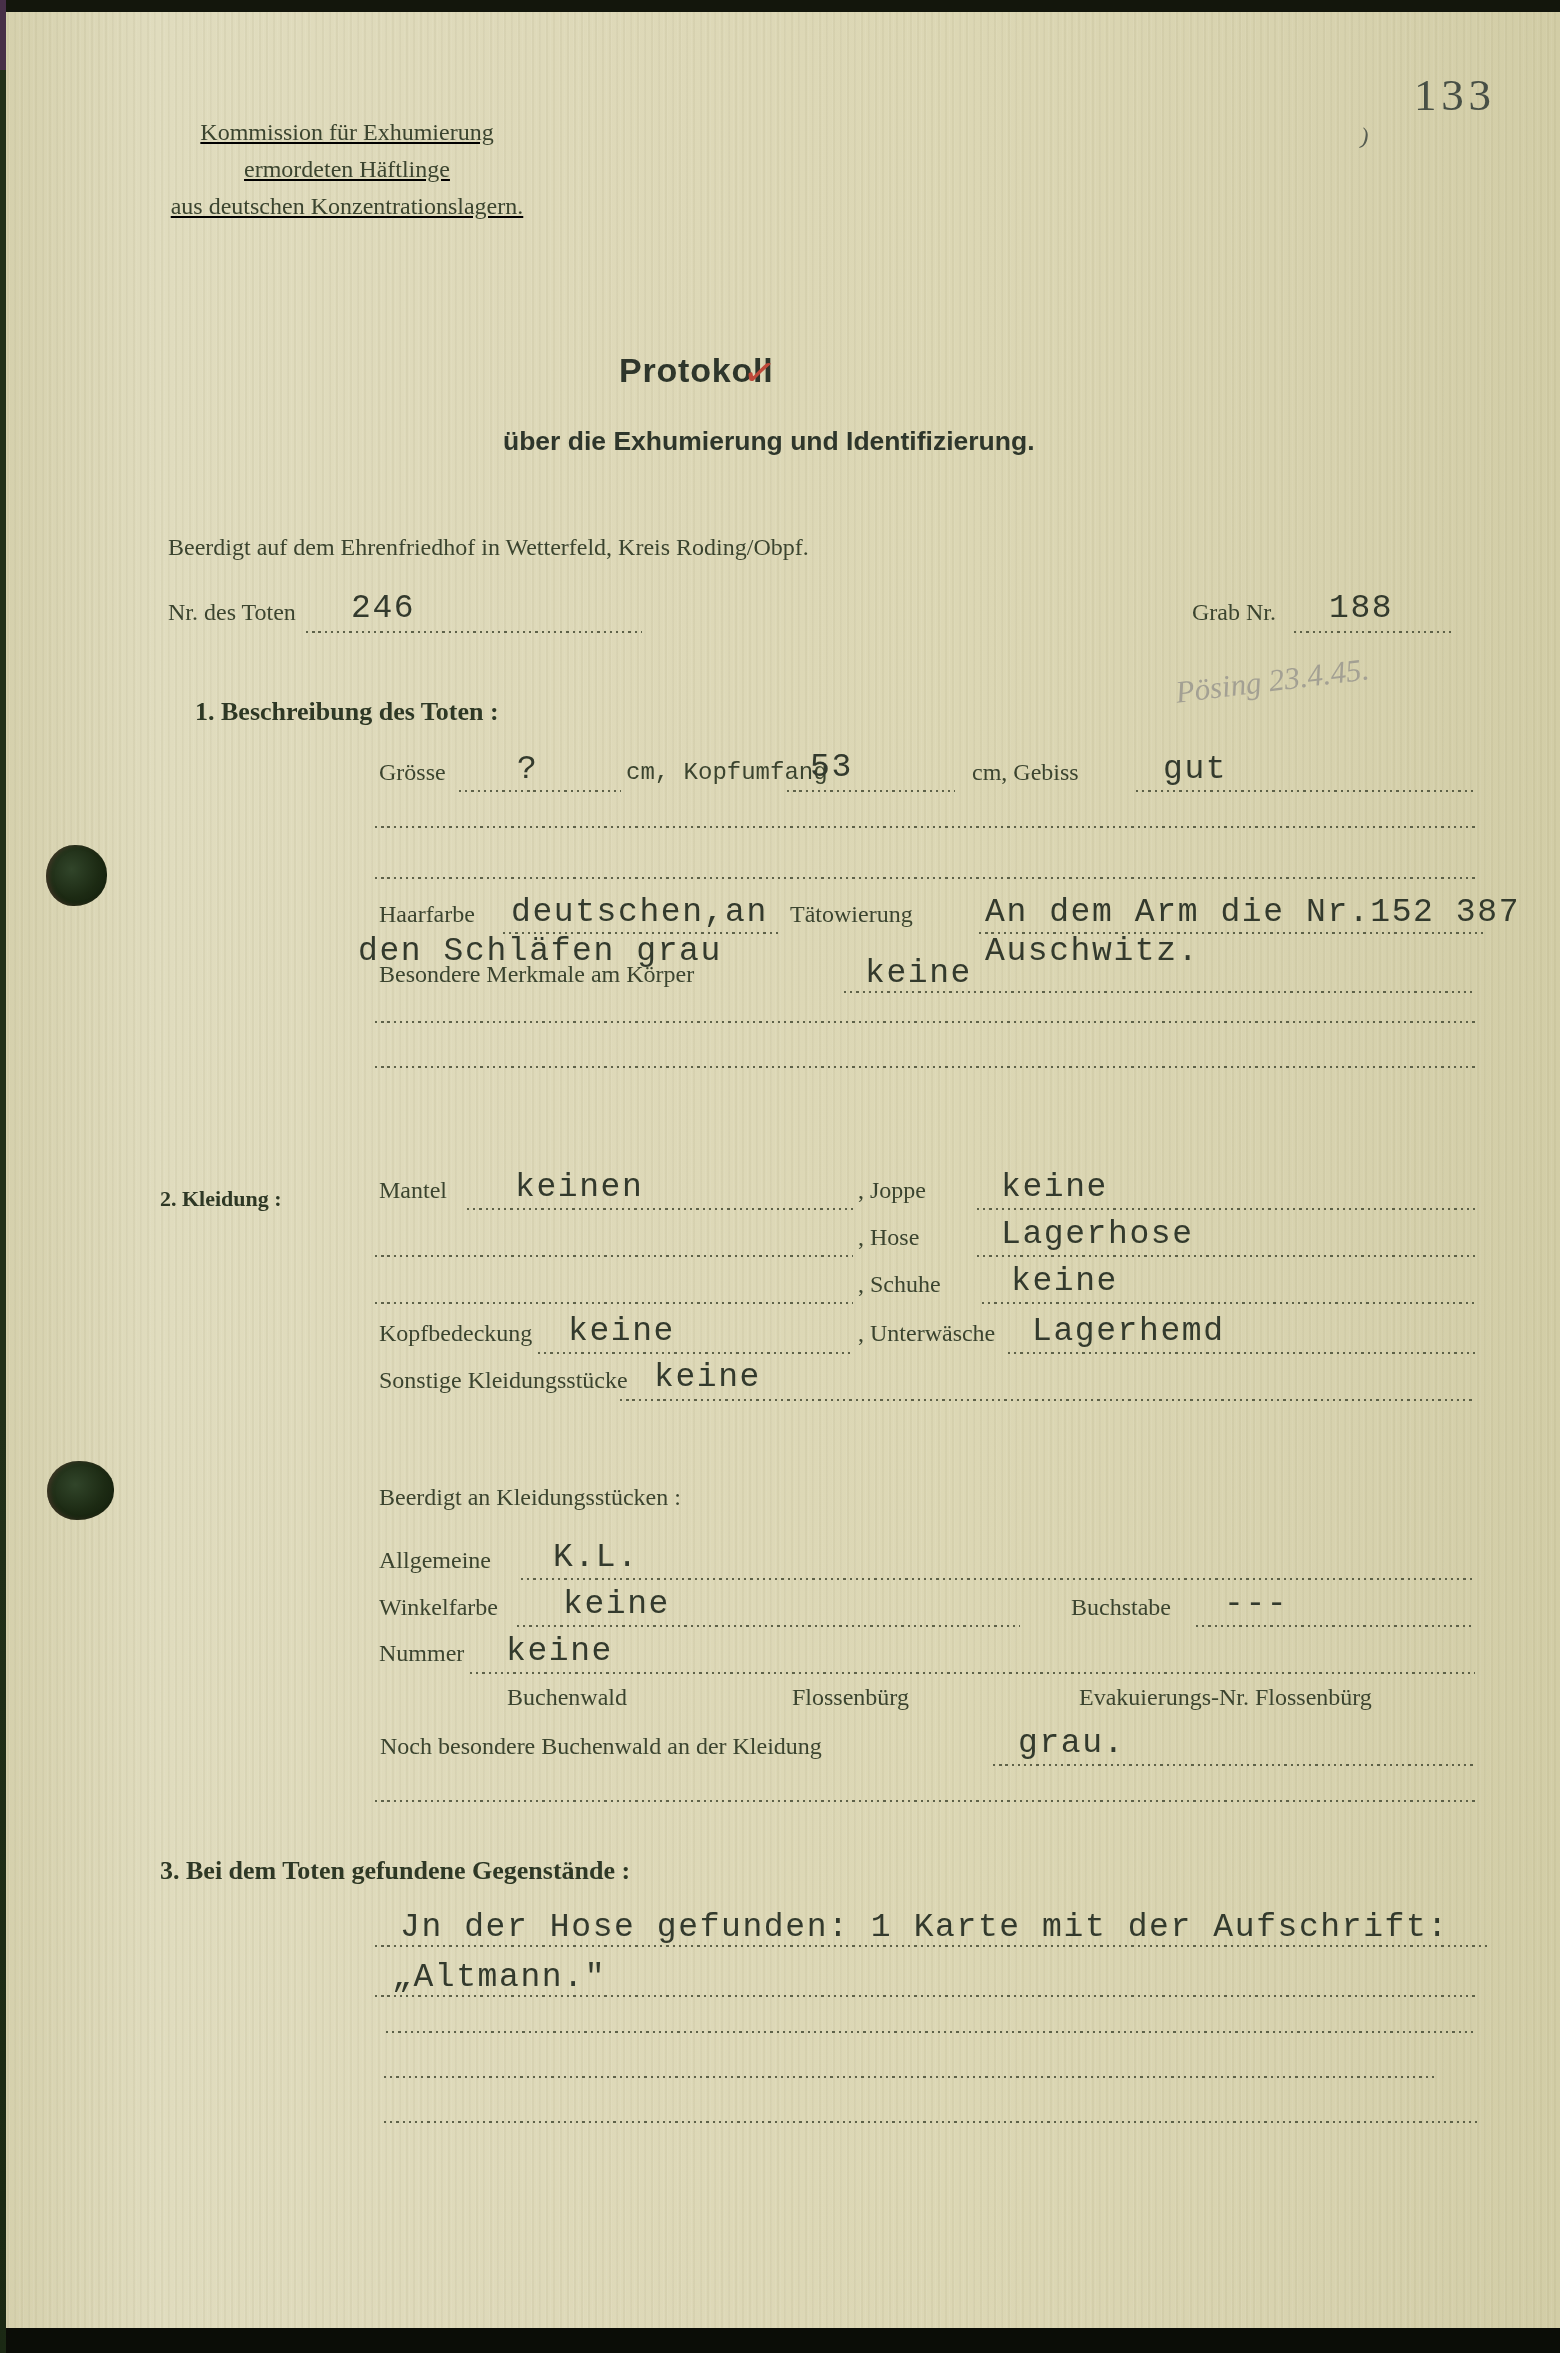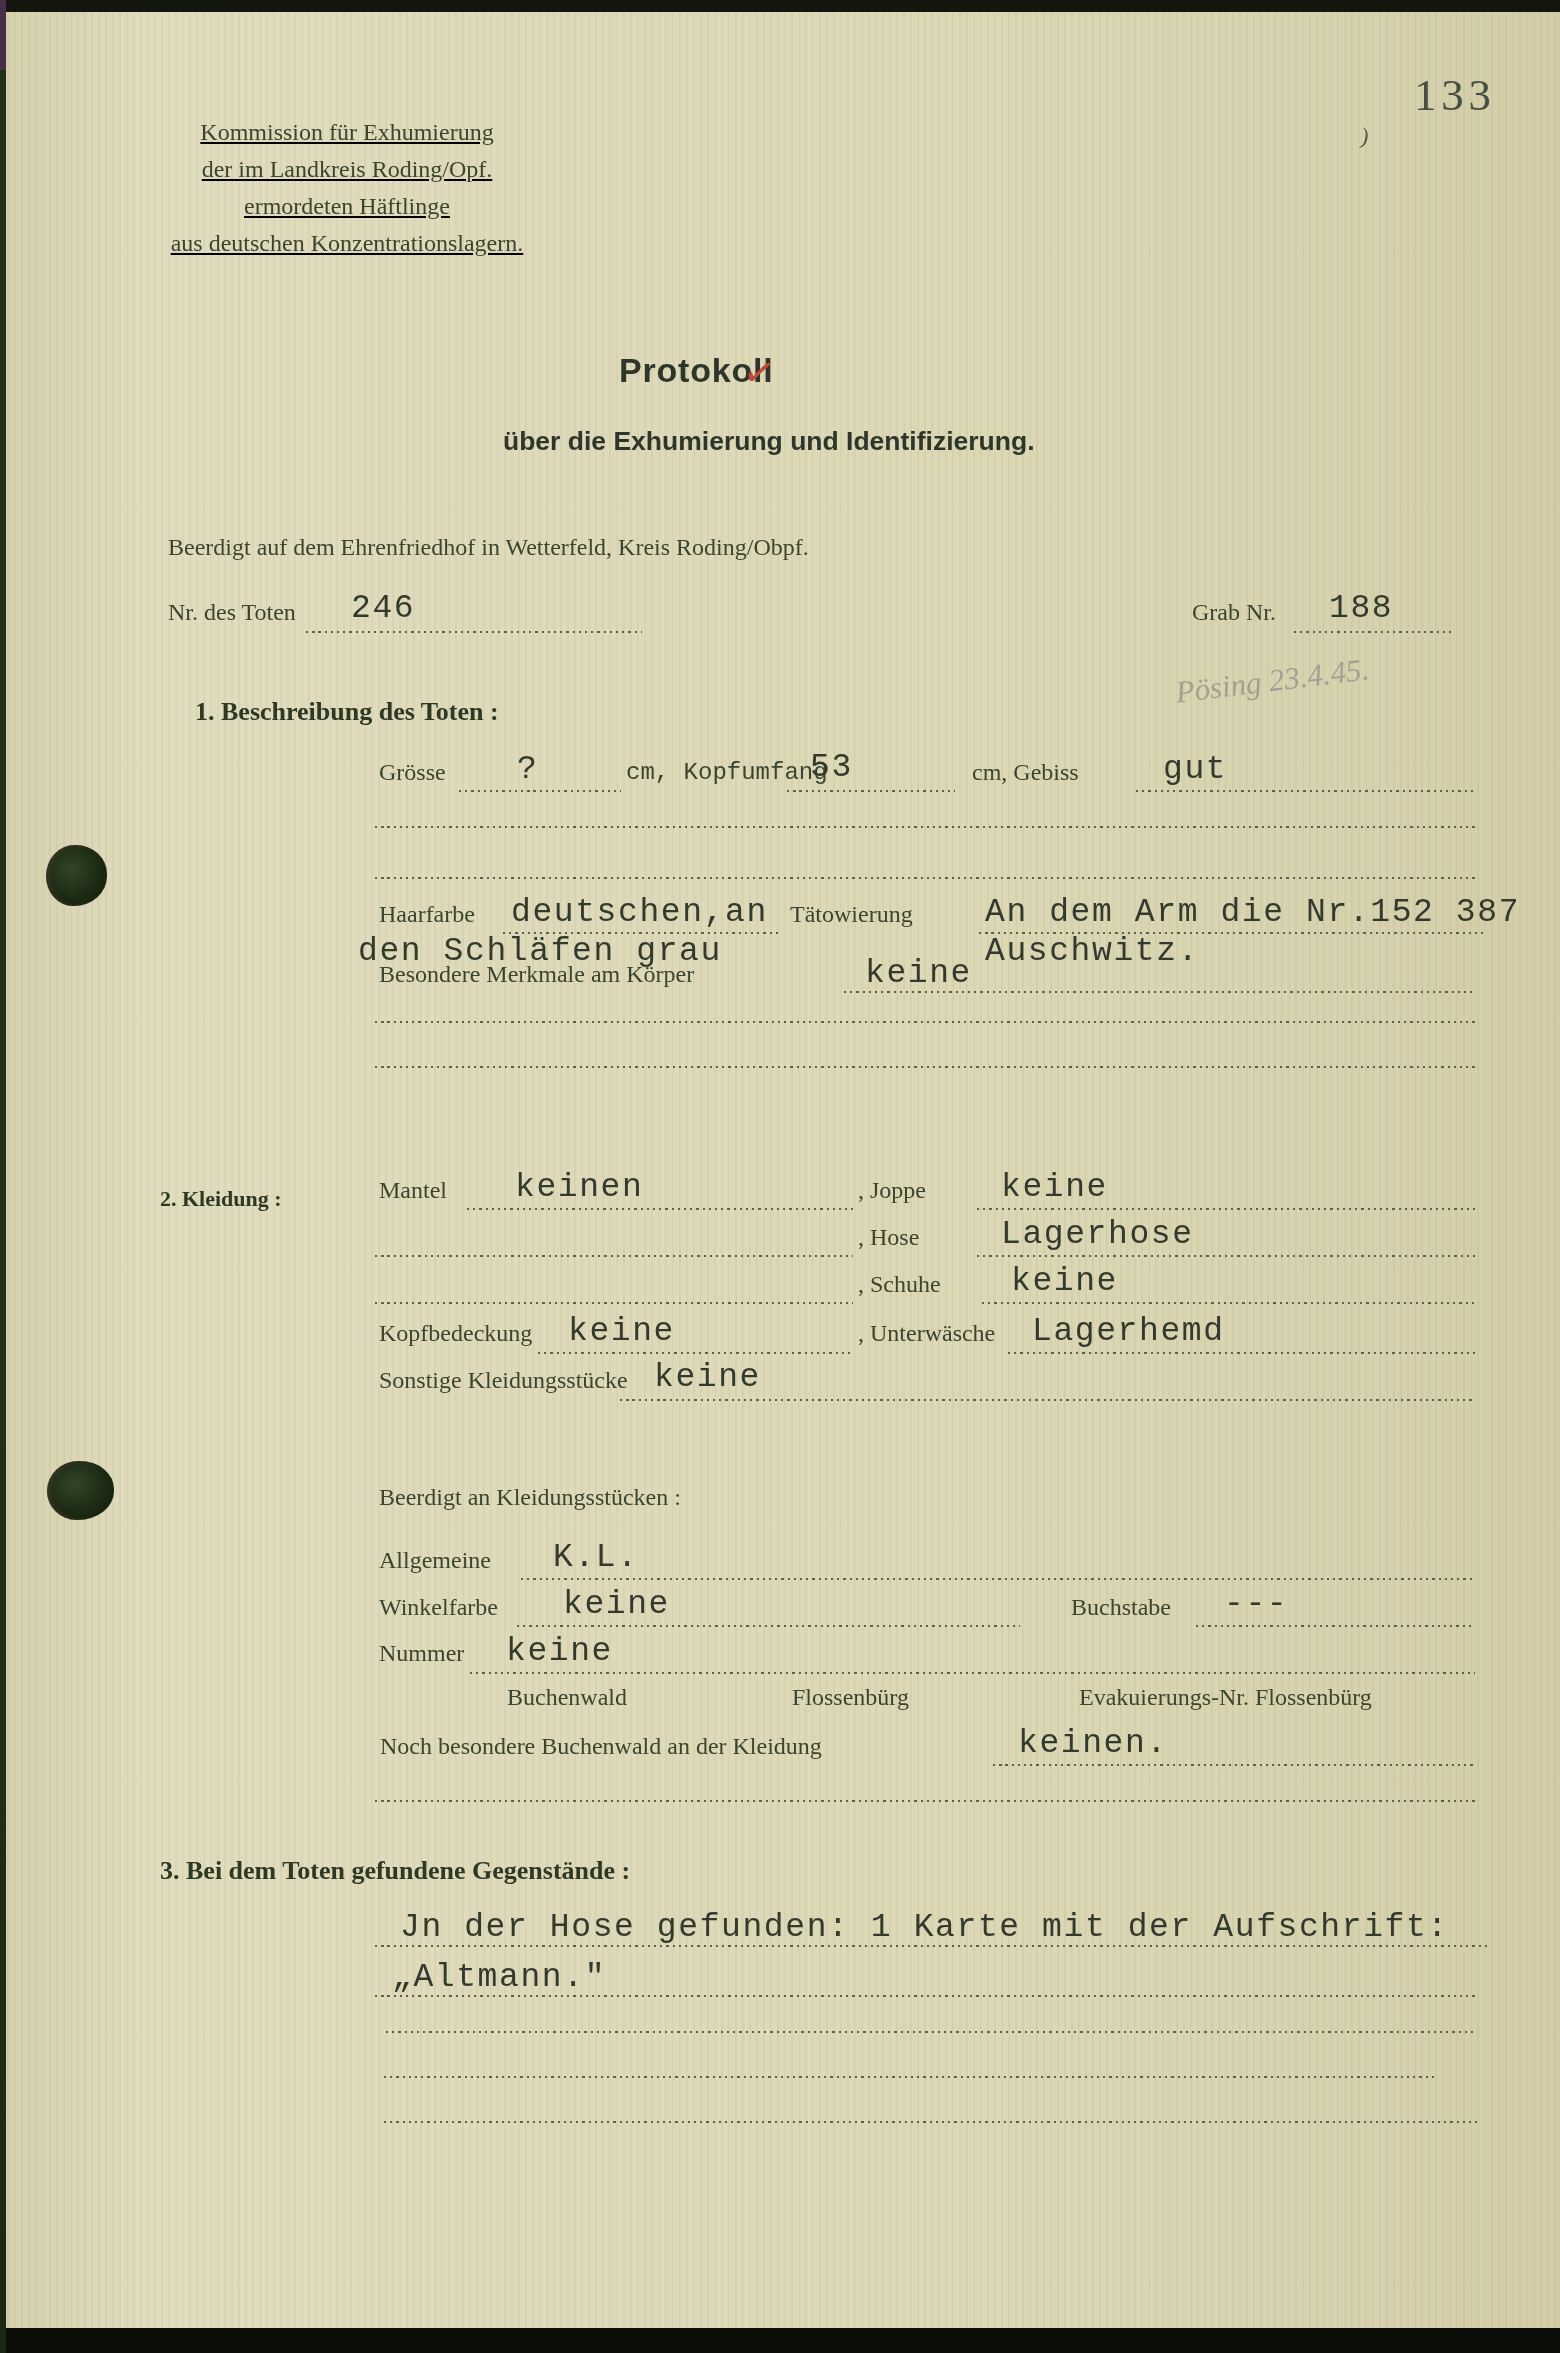--- a/index.html
+++ b/index.html
@@ -38,21 +38,20 @@
   <div class="edge-bottom"></div>
   <div class="edge-left"></div>
   <div class="hole" style="left:46px;top:845px;width:61px;height:61px;"></div>
   <div class="hole" style="left:47px;top:1461px;width:67px;height:59px;"></div>
 
   <div class="abs serif" style="left:1414px;top:69px;font-size:45px;letter-spacing:4.7px;color:#474f45;">133</div>
   <div class="abs serif" style="left:1361px;top:123px;font-size:23.4px;color:#565c50;transform:rotate(12deg);">)</div>
 
   <div class="abs" style="left:140px;top:114px;width:414px;text-align:center;font-size:24px;line-height:37px;text-decoration:underline;">
     <div class="serif">Kommission für Exhumierung</div>
-    <div class="serif">der im Landkreis Roding/Opf.</div>
     <div class="serif">ermordeten Häftlinge</div>
     <div class="serif">aus deutschen Konzentrationslagern.</div>
   </div>
 
   <div class="abs sansbold" style="left:619px;top:351px;font-size:34px;letter-spacing:0.8px;">Protokoll</div>
   <div class="abs check" style="left:743px;top:350px;font-size:39px;">✓</div>
   <div class="abs sansbold" style="left:503px;top:426px;font-size:26.5px;">über die Exhumierung und Identifizierung.</div>
 
   <div class="abs serif" style="left:168px;top:534px;font-size:24px;">Beerdigt auf dem Ehrenfriedhof in Wetterfeld, Kreis Roding/Obpf.</div>
 
@@ -142,21 +141,21 @@
 
   <div class="abs serif" style="left:379px;top:1640px;font-size:24px;">Nummer</div>
   <div class="abs typed" style="left:506px;top:1633px;font-size:33px;">keine</div>
   <div class="dotline" style="left:470px;top:1672px;width:1005px;"></div>
 
   <div class="abs serif" style="left:507px;top:1684px;font-size:24px;">Buchenwald</div>
   <div class="abs serif" style="left:792px;top:1684px;font-size:24px;">Flossenbürg</div>
   <div class="abs serif" style="left:1079px;top:1684px;font-size:24px;">Evakuierungs-Nr. Flossenbürg</div>
 
   <div class="abs serif" style="left:380px;top:1733px;font-size:24px;">Noch besondere Buchenwald an der Kleidung</div>
-  <div class="abs typed" style="left:1018px;top:1725px;font-size:33px;">keinen.</div>
+  <div class="abs typed" style="left:1018px;top:1725px;font-size:33px;">grau.</div>
   <div class="dotline" style="left:993px;top:1764px;width:482px;"></div>
 
   <div class="dotline" style="left:375px;top:1800px;width:1100px;"></div>
 
   <div class="abs boldhead" style="left:160px;top:1856px;font-size:26px;">3. Bei dem Toten gefundene Gegenstände :</div>
 
   <div class="abs typed" style="left:400px;top:1909px;font-size:33px;">Jn der Hose gefunden: 1 Karte mit der Aufschrift:</div>
   <div class="dotline" style="left:375px;top:1945px;width:1112px;"></div>
   <div class="abs typed" style="left:392px;top:1959px;font-size:33px;">„Altmann."</div>
   <div class="dotline" style="left:375px;top:1995px;width:1100px;"></div>

